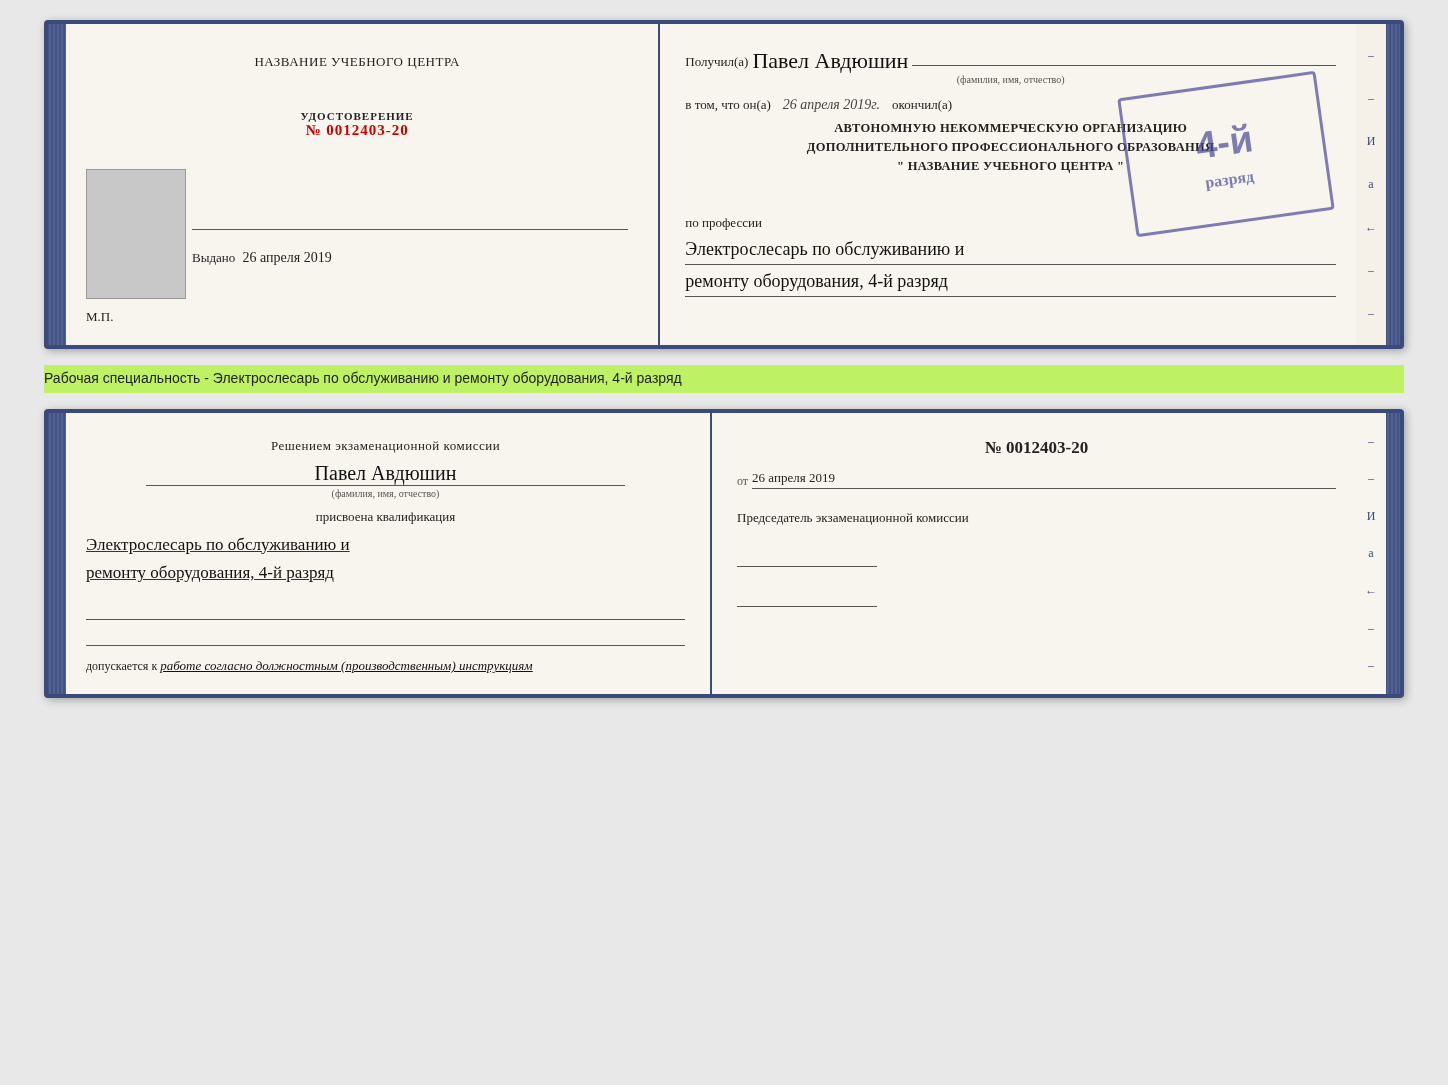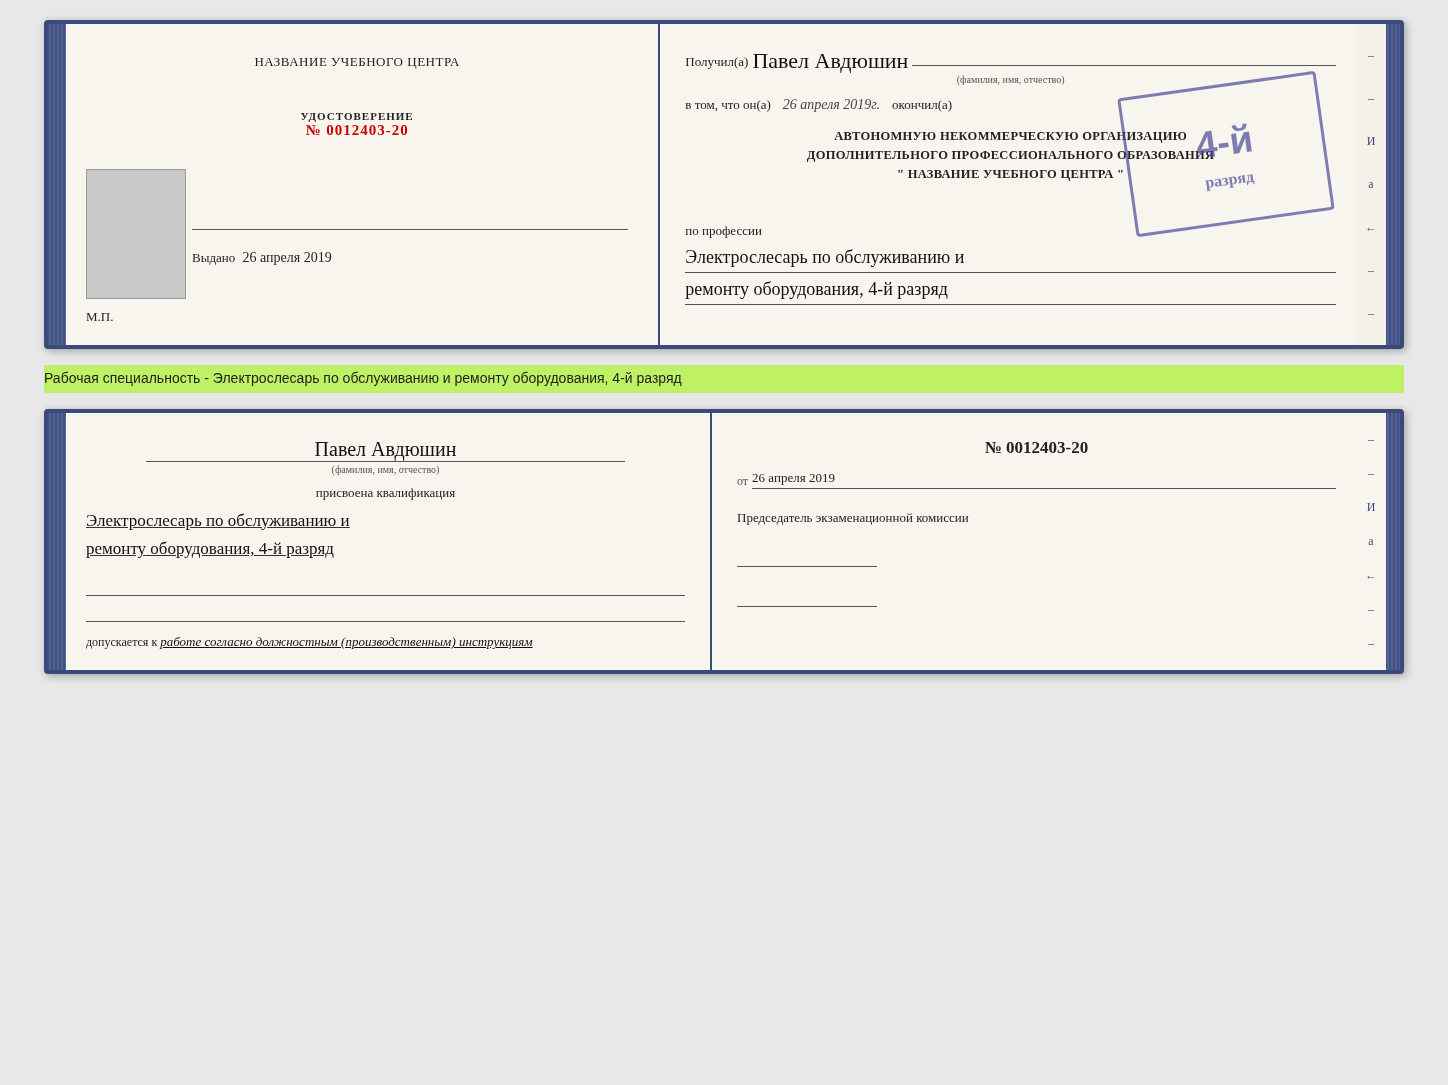--- a/index.html
+++ b/index.html
@@ -159,21 +159,21 @@
       color: #444;
       font-style: italic;
     }
 
     .okoncil-label {
       font-size: 13px;
       color: #222;
     }
 
     .org-block {
-      margin-top: 14px;
+      margin-top: 6px;
       font-size: 12.5px;
       font-weight: bold;
       text-align: center;
       color: #222;
       letter-spacing: 0.3px;
       line-height: 1.5;
     }
 
     .stamp-overlay {
       position: absolute;
@@ -502,20 +502,21 @@
 </div>
 
 <div class="separator-text">
   <div>Рабочая специальность - Электрослесарь по обслуживанию и ремонту оборудования, 4-й разряд</div>
 </div>
 
 <div class="bottom-book">
   <div class="spine"></div>
 
   <div class="bottom-left">
+    <div class="resheniyem-title">Решением экзаменационной комиссии</div>
 
     <div class="name-block">
       <div class="name-handwritten-bottom">Павел Авдюшин</div>
       <div class="underline-name"></div>
       <div class="fio-sub">(фамилия, имя, отчество)</div>
     </div>
 
     <div class="prisvoena-text">присвоена квалификация</div>
 
     <div>

